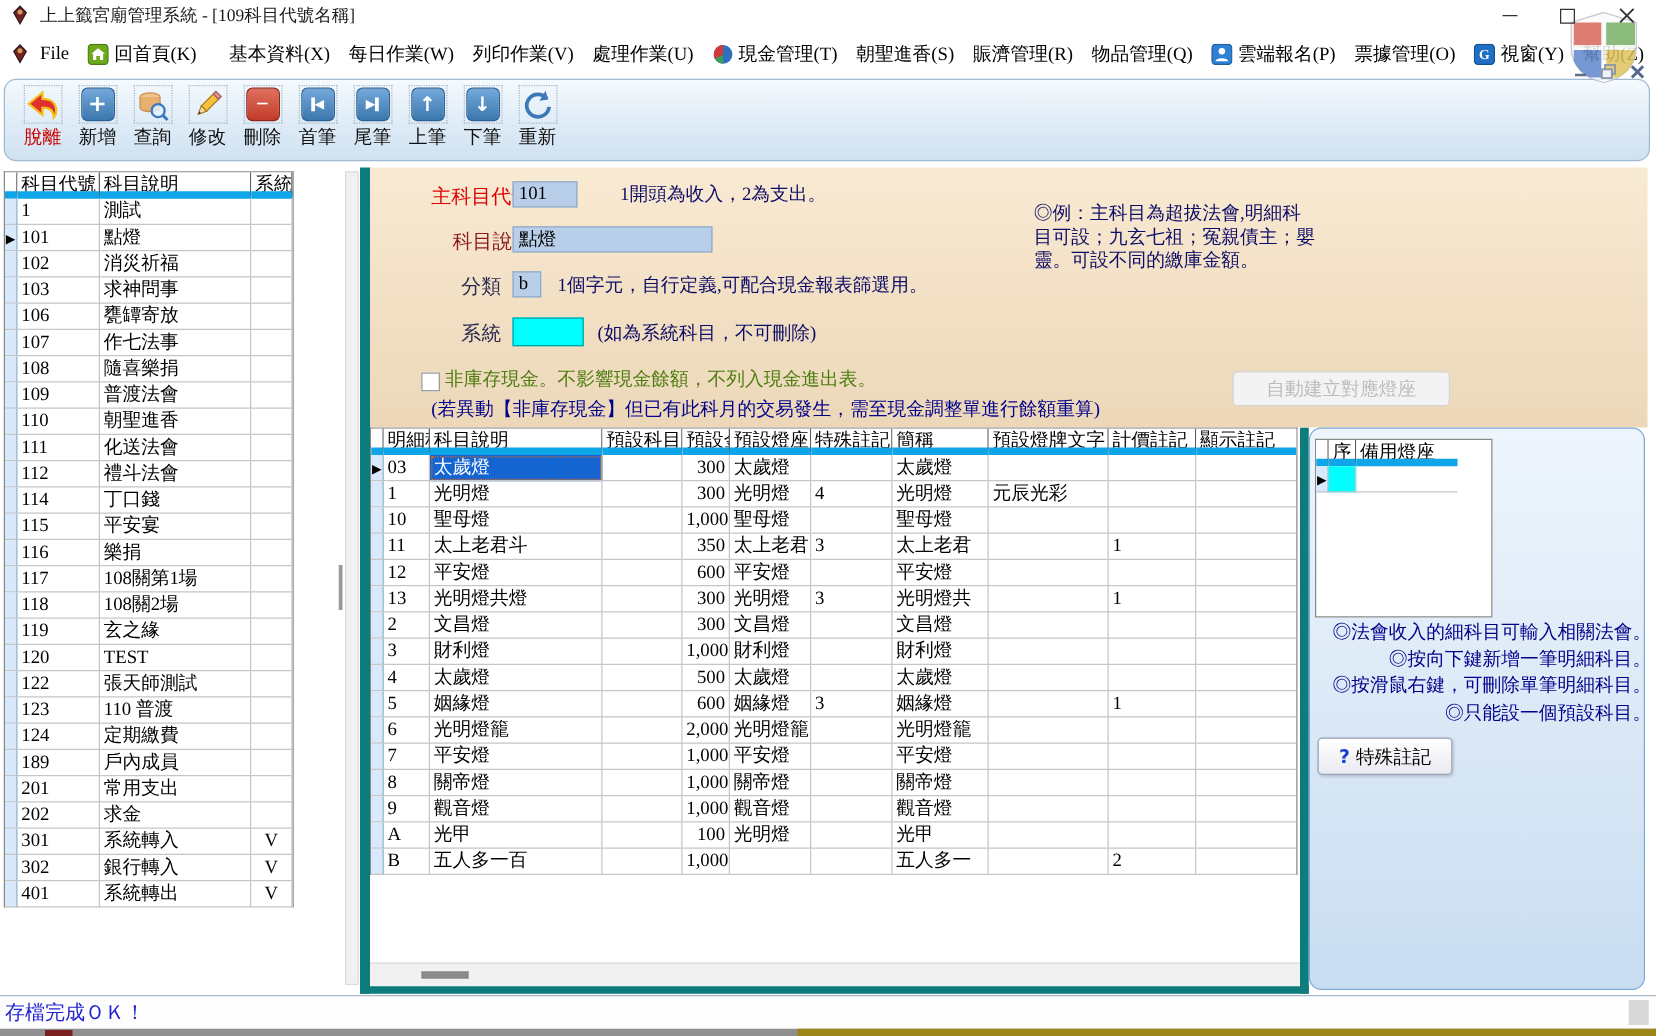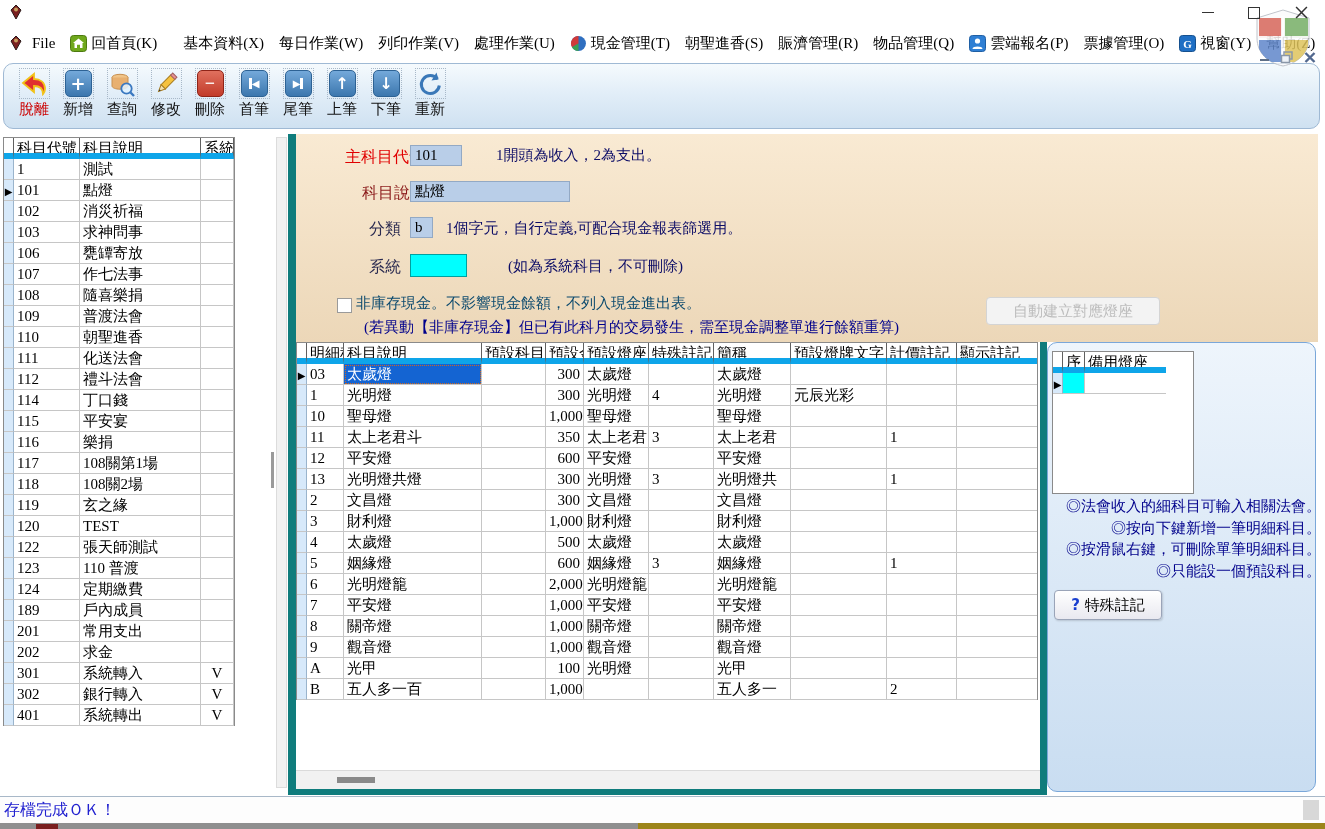--- a/index.html
+++ b/index.html
@@ -59,21 +59,21 @@
   .teal-div{position:absolute;left:1040px;top:342px;width:7px;height:453px;background:#0f7c7c;}
   .teal-bottom{position:absolute;left:288px;top:788px;width:759px;height:7px;background:#0f7c7c;}
   .wheat{position:absolute;left:296px;top:134px;width:1022px;height:208px;
          background:linear-gradient(180deg,#f9ead3,#ecd7b8);}
   .flabel{position:absolute;font-size:16px;white-space:nowrap;}
   .finput{position:absolute;background:#b9cee8;border:1px solid #93a9c4;box-sizing:border-box;height:21px;
           font-size:15px;padding:0 4px;font-family:"Liberation Serif",serif;color:#000;}
   .fhint{position:absolute;font-size:15px;color:#0c0c66;white-space:nowrap;}
   .examplenote{position:absolute;left:827px;top:162px;width:228px;font-size:15px;line-height:19px;color:#0c0c66;}
   .cbox{position:absolute;left:337px;top:298px;width:13px;height:13px;background:#fff;border:1px solid #9a9a9a;}
-  .cblabel{position:absolute;left:356px;top:294px;font-size:15px;color:#0c4a6e;white-space:nowrap;}
+  .cblabel{position:absolute;left:356px;top:294px;font-size:15px;color:#4d7c0f;white-space:nowrap;}
   .autobtn{position:absolute;left:986px;top:297px;width:172px;height:26px;background:#f3f3f3;border:1px solid #d4d4d4;
            border-radius:4px;color:#bcbcbc;font-size:15px;display:flex;align-items:center;justify-content:center;}
   .whitearea{position:absolute;left:296px;top:342px;width:744px;height:446px;background:#fff;}
   .hscroll{position:absolute;left:296px;top:770px;width:744px;height:18px;background:#f1f1f1;border-top:1px solid #dadada;}
   .hthumb{position:absolute;left:41px;top:6px;width:38px;height:6px;background:#8a8a8a;}
   .rightpanel{position:absolute;left:1047px;top:342px;width:269px;height:450px;border:1px solid #7aa7d9;border-radius:10px;
               box-sizing:border-box;background:linear-gradient(180deg,#eef5fc,#c9ddf1);}
   .sgbox{position:absolute;left:1052px;top:351px;width:140px;height:141px;background:#fff;border:1px solid #8a8a8a;}
   .tips{position:absolute;left:1049px;top:496px;width:272px;font-size:15px;line-height:21.5px;color:#00008b;white-space:nowrap;text-align:right;}
   .tips div{overflow:hidden;}
@@ -93,20 +93,21 @@
 
 <div class="screen">
 
   <div class="titlebar">
     <span class="appico">
       <svg width="16" height="16" viewBox="0 0 16 16">
           <path d="M8 1 L13 6 L8 15 L3 6 Z" fill="#7a2020" stroke="#2a1a1a"></path>
           <circle cx="8" cy="5.5" r="2" fill="#c8a060"></circle>
         </svg>
     </span>
+    <span class="title">上上籤宮廟管理系統 - [109科目代號名稱]</span>
     <div class="wctrl wc-min">
         <i></i>
       </div>
     <div class="wctrl wc-max">
         <i></i>
       </div>
     <div class="wctrl wc-close">
       <svg width="13" height="13" viewBox="0 0 12 12">
           <path d="M1 1 L11 11 M11 1 L1 11" stroke="#333" stroke-width="1.4"></path>
         </svg>
@@ -492,26 +493,27 @@
 
   <span class="flabel" style="left:362px;top:183px;color:#8b1a1a;">科目說明</span>
   <input class="finput" style="left: 410px; top: 181px; width: 160px;" readonly="" value="點燈">
 
   <span class="flabel" style="left:369px;top:219px;color:#2a2a50;">分類</span>
   <input class="finput" style="left: 410px; top: 217px; width: 23px;" readonly="" value="b">
   <span class="fhint" style="left:446px;top:219px;">1個字元，自行定義,可配合現金報表篩選用。</span>
 
   <span class="flabel" style="left:369px;top:257px;color:#2a2a50;">系統</span>
   <div style="position:absolute;left:410px;top:254px;width:57px;height:23px;background:#00ffff;border:1px solid #00a0a0;box-sizing:border-box;"></div>
-  <span class="fhint" style="left:508px;top:257px;">(如為系統科目，不可刪除)</span>
-
+  <span class="fhint" style="left:478px;top:257px;">(如為系統科目，不可刪除)</span>
+
+  <div class="examplenote">◎例：主科目為超拔法會,明細科目可設；九玄七祖；冤親債主；嬰靈。可設不同的繳庫金額。</div>
 
   <div class="cbox"></div>
   <span class="cblabel">非庫存現金。不影響現金餘額，不列入現金進出表。</span>
-  <span class="fhint" style="left:364px;top:318px;color:#00008b;">(若異動【非庫存現金】但已有此科月的交易發生，需至現金調整單進行餘額重算)</span>
+  <span class="fhint" style="left:345px;top:318px;color:#00008b;">(若異動【非庫存現金】但已有此科月的交易發生，需至現金調整單進行餘額重算)</span>
   <div class="autobtn">自動建立對應燈座</div>
 
   <div class="whitearea"></div>
   <div id="detailGrid" class="grid dg" style="left:296px;top:342px;">
       <div class="trow head">
         <div class="cell marker"></div>
         <div class="cell c0">明細科目</div>
         <div class="cell c1">科目說明</div>
         <div class="cell c2">預設科目</div>
         <div class="cell c3">預設金額</div>

